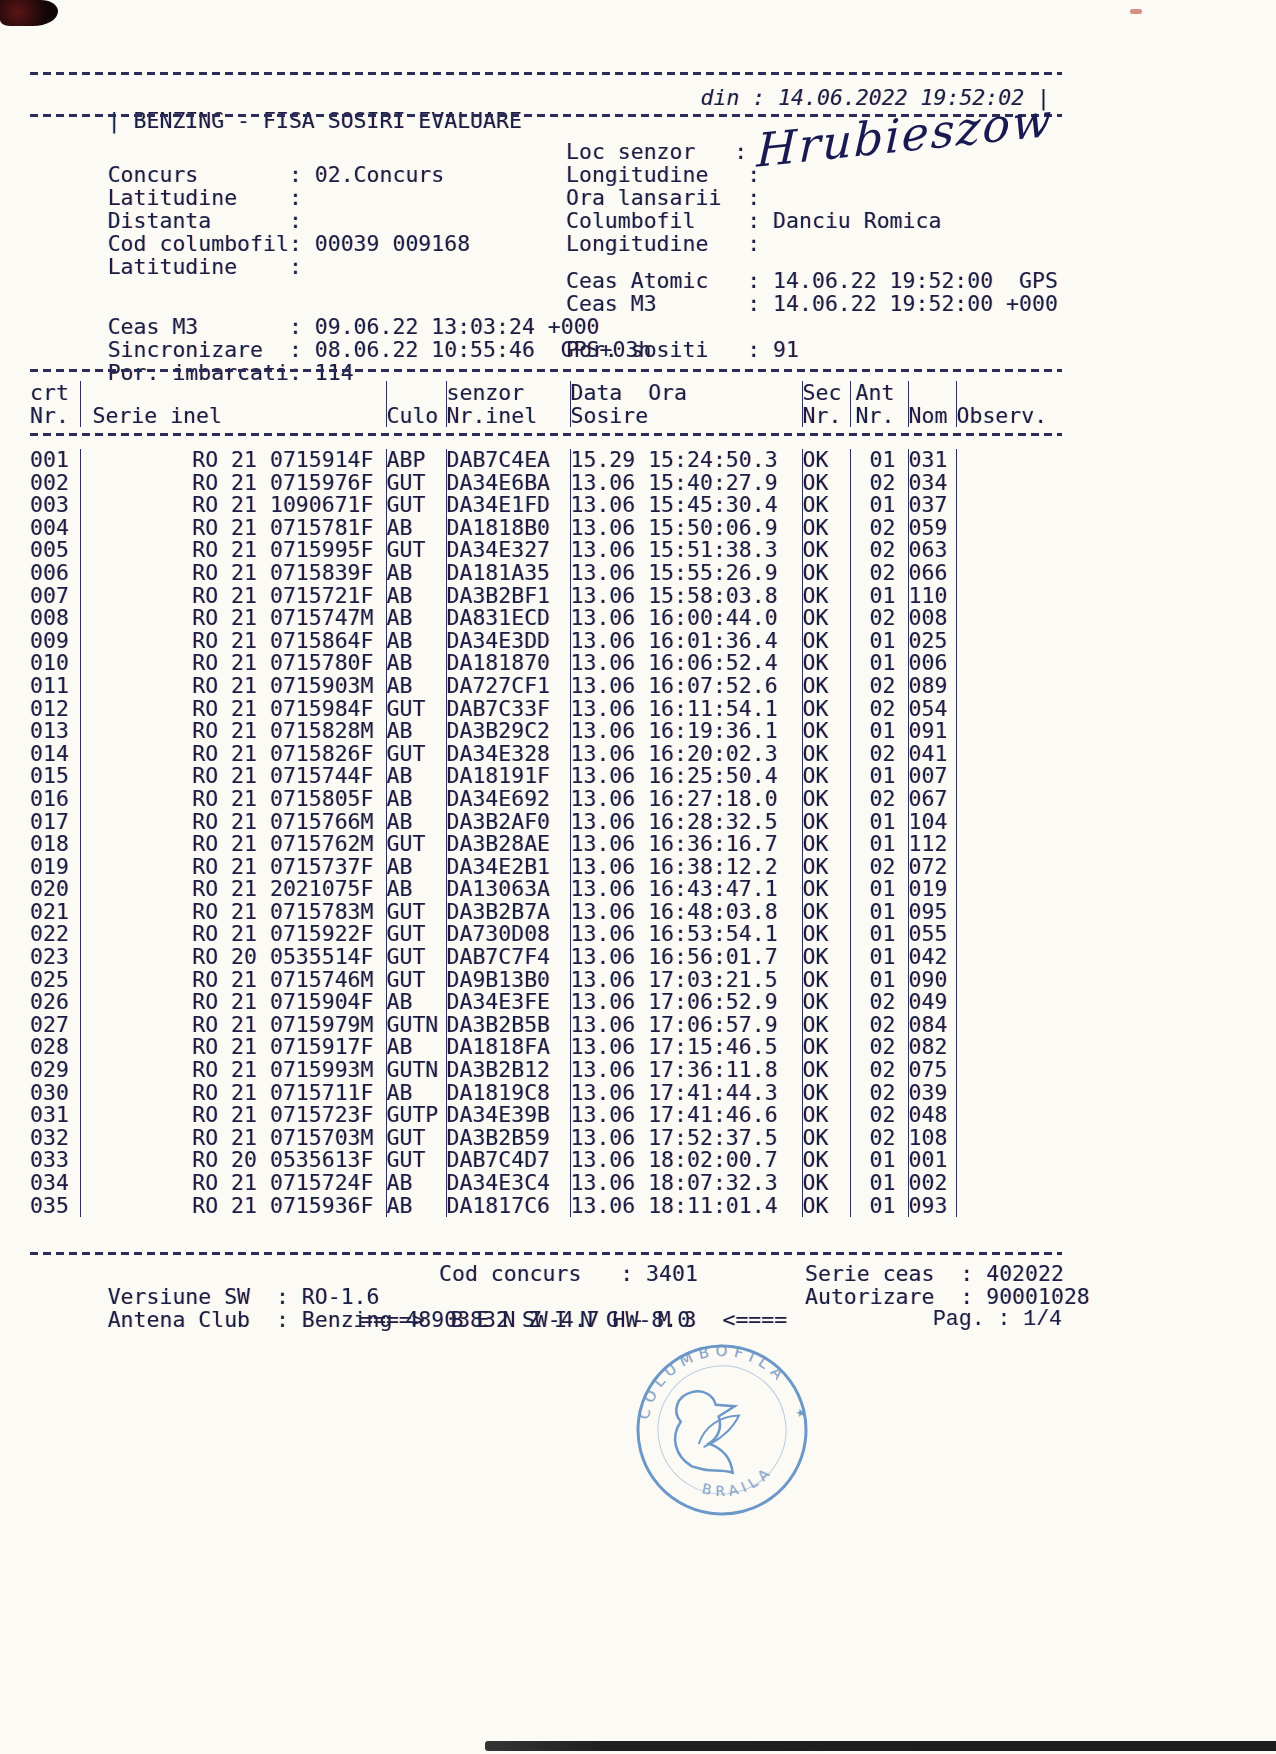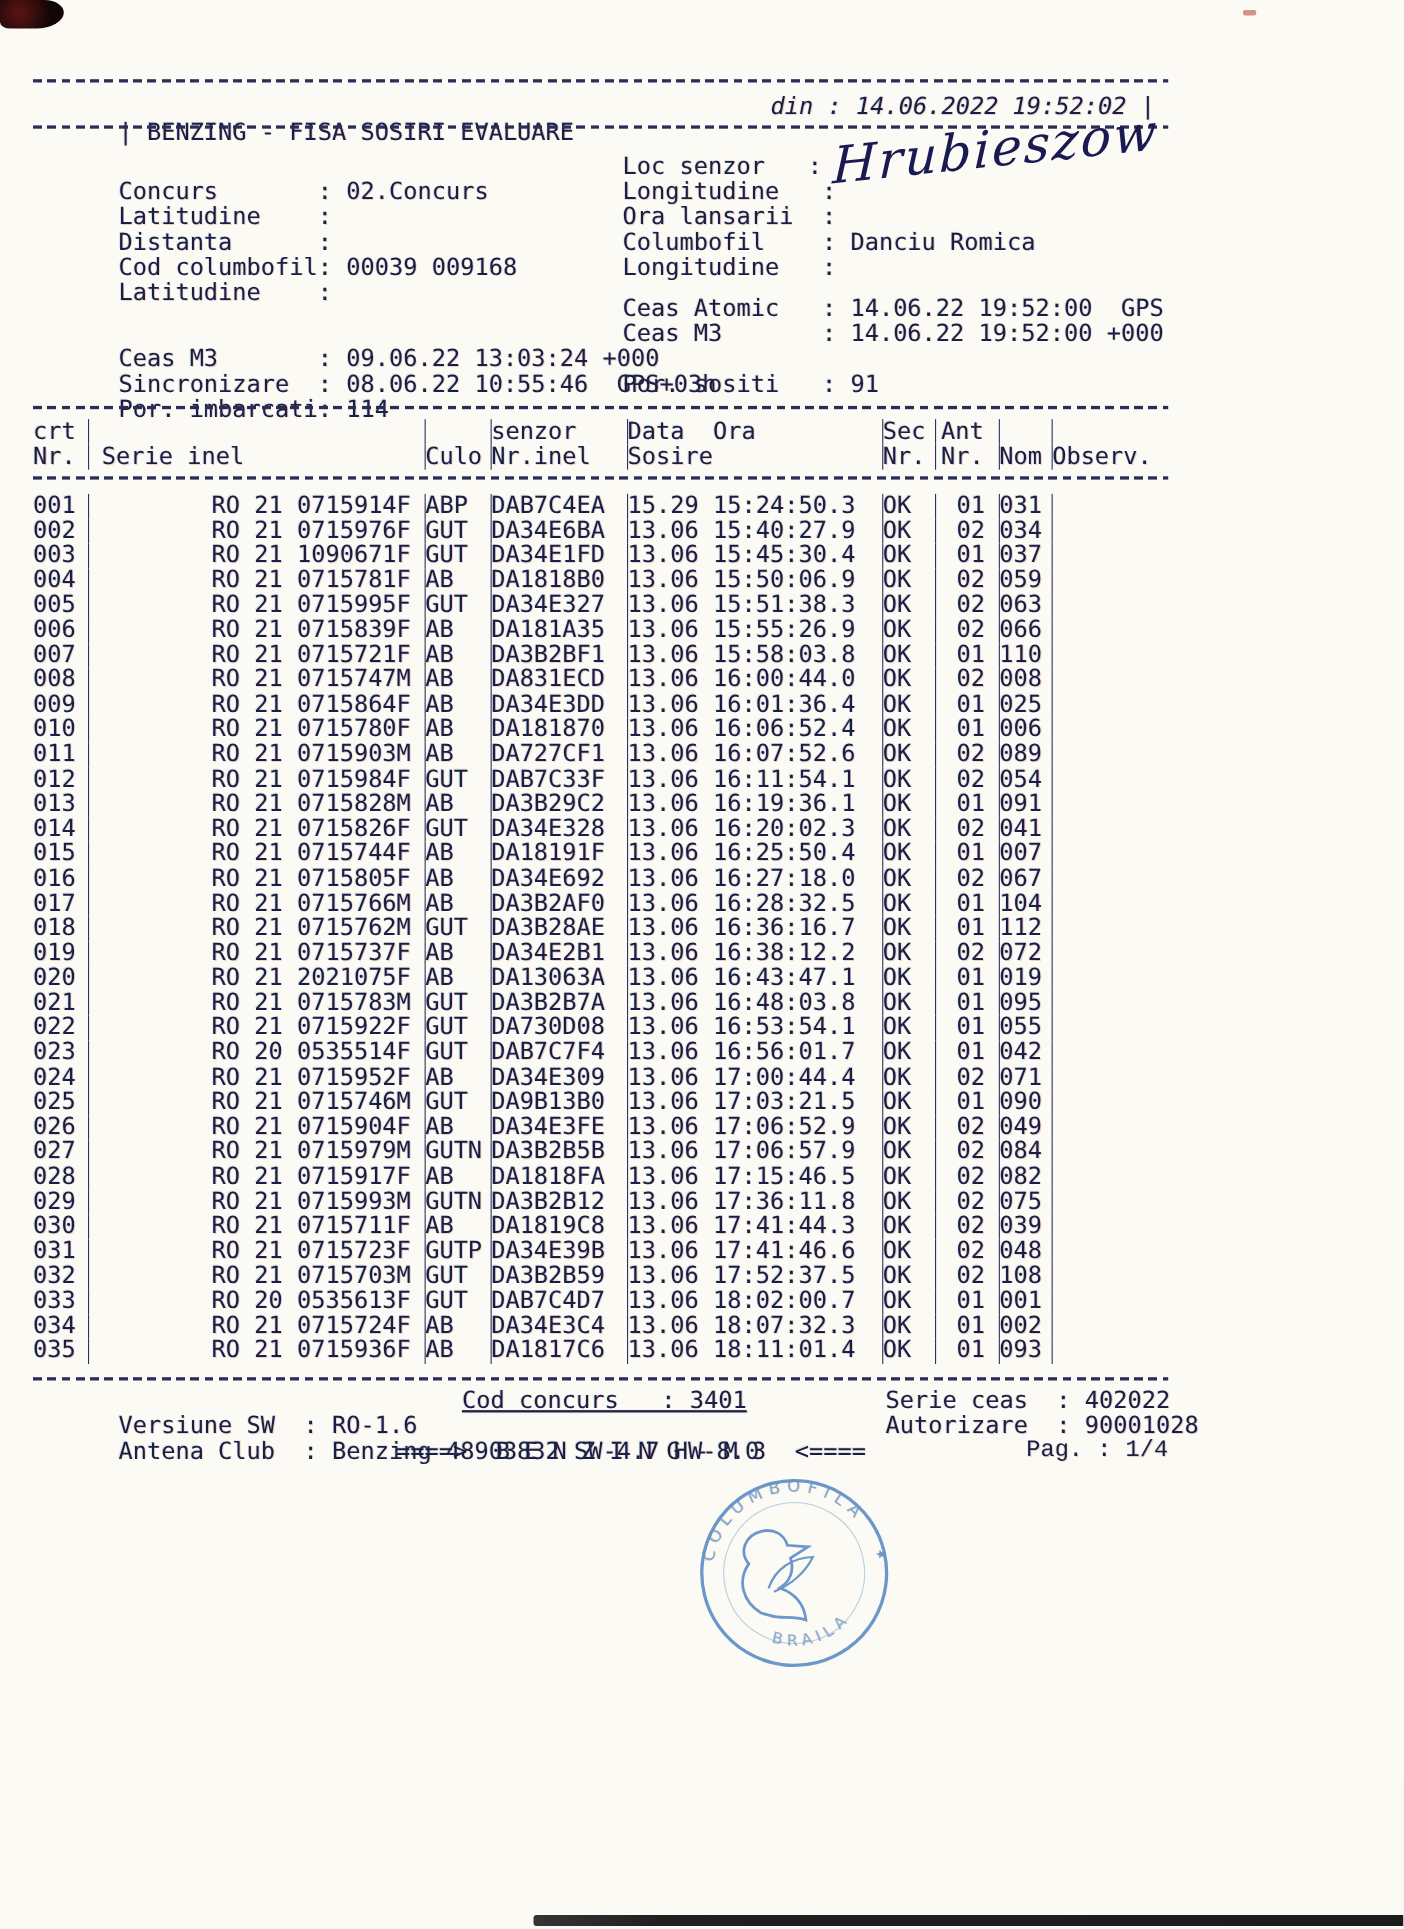--- a/index.html
+++ b/index.html
@@ -10,21 +10,21 @@
     font-size:21.5px;line-height:23px;
     text-shadow:0.8px 0.4px 0 rgba(185,60,45,.22),-0.8px -0.4px 0 rgba(50,160,170,.20);
   }
   .content{position:absolute;left:30px;top:0;width:1032px;height:1754px;}
   .abs{position:absolute;white-space:pre;}
   .dashline{position:absolute;height:3px;width:100%;
     background:repeating-linear-gradient(90deg,#2c2c58 0 8px,rgba(0,0,0,0) 8px 13px);}
   .titleline{position:absolute;width:100%;white-space:pre;}
   .titleline .t-right{position:absolute;right:12px;top:0;white-space:pre;font-style:italic;}
   .half-r{position:absolute;left:536px;top:0;white-space:pre;}
-  .fg2{position:absolute;left:390px;top:0;white-space:pre;text-decoration:underline;}
+  .fg2{position:absolute;left:409px;top:0;white-space:pre;}
   .fg3{position:absolute;left:775px;top:0;white-space:pre;text-align:right;}
   .banner{position:absolute;left:330px;top:0;white-space:pre;}
   .pagelbl{position:absolute;right:0;top:0;white-space:pre;font-family:Liberation Mono, monospace;}
 
   .rtable{border-collapse:collapse;table-layout:fixed;width:1032px;position:absolute;left:0;}
   .rtable td,.rtable th{padding:0;margin:0;white-space:pre;overflow:hidden;
     font-weight:normal;text-align:left;vertical-align:top;font:inherit;}
   .rtable tr>*:nth-child(n+2){border-left:1.6px solid #30305c;}
   .headtable th{height:23px;}
   .bodytable td{height:22.6px;line-height:22.6px;}
@@ -413,31 +413,20 @@
             <td class="c1">RO 20 0535514F</td>
             <td class="c2">GUT</td>
             <td class="c3">DAB7C7F4</td>
             <td class="c4">13.06 16:56:01.7</td>
             <td class="c5">OK</td>
             <td class="c6">01</td>
             <td class="c7">042</td>
             <td class="c8"></td>
           </tr>
           <tr>
-            <td class="c0">024</td>
-            <td class="c1">RO 21 0715952F</td>
-            <td class="c2">AB</td>
-            <td class="c3">DA34E309</td>
-            <td class="c4">13.06 17:00:44.4</td>
-            <td class="c5">OK</td>
-            <td class="c6">02</td>
-            <td class="c7">071</td>
-            <td class="c8"></td>
-          </tr>
-          <tr>
             <td class="c0">025</td>
             <td class="c1">RO 21 0715746M</td>
             <td class="c2">GUT</td>
             <td class="c3">DA9B13B0</td>
             <td class="c4">13.06 17:03:21.5</td>
             <td class="c5">OK</td>
             <td class="c6">01</td>
             <td class="c7">090</td>
             <td class="c8"></td>
           </tr>

